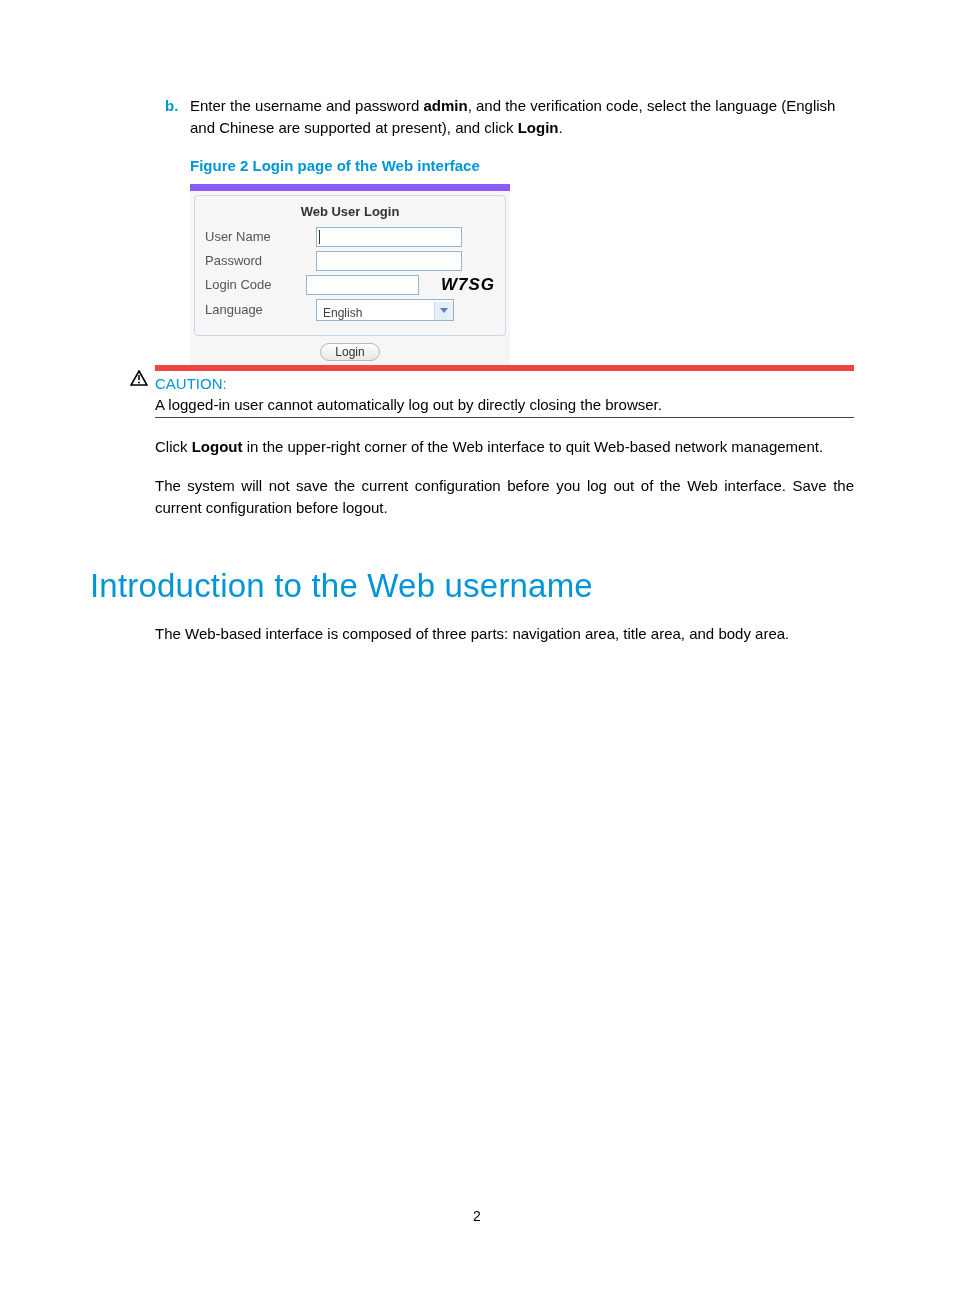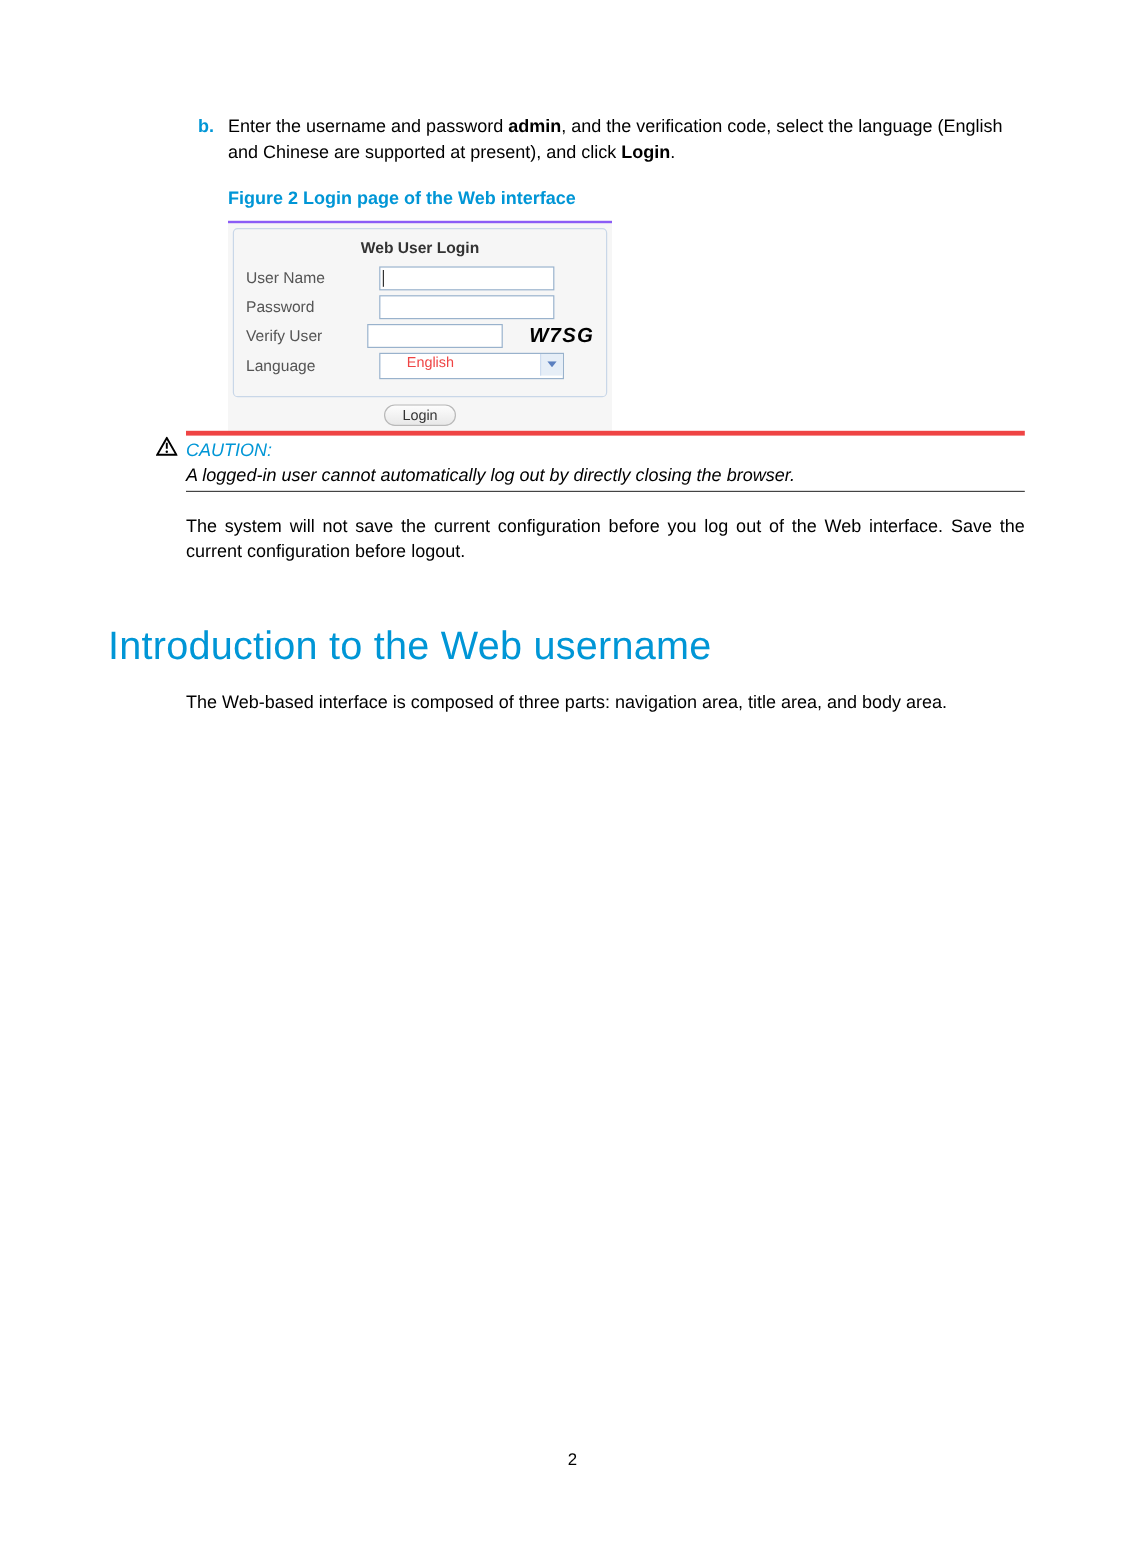--- a/index.html
+++ b/index.html
@@ -35,21 +35,21 @@
     margin-top: 18px;
     color: #0096d6;
     font-weight: bold;
     font-size: 15px;
   }
   .login-figure {
     margin-left: 100px;
     margin-top: 10px;
     width: 320px;
     background: #f6f6f6;
-    border-top: 2px solid #8b5cf6;
+    border-top: 7px solid #8b5cf6;
     font-family: Tahoma, Arial, sans-serif;
   }
   .login-panel {
     border: 1px solid #c9d7e8;
     border-radius: 4px;
     margin: 4px;
     padding: 8px 10px 10px 10px;
     background: #f6f6f6;
   }
   .login-title {
@@ -95,25 +95,25 @@
     color: #000000;
     font-size: 17px;
     letter-spacing: 1px;
   }
   .login-select {
     border: 1px solid #99b2cc;
     height: 20px;
     width: 130px;
     background: #fff;
     display: flex;
-    align-items: flex-start;
+    align-items: flex-end;
     justify-content: space-between;
-    padding: 0 0 0 22px;
+    padding: 0 0 0 6px;
     font-size: 12px;
-    color: #ef4444;
+    color: #404040;
   }
   .select-arrow {
     width: 18px;
     height: 18px;
     background: #e6eef7;
     border-left: 1px solid #cddcf0;
     display: flex;
     align-items: center;
     justify-content: center;
     color: #5a7fbf;
@@ -145,24 +145,23 @@
     margin-left: 65px;
     margin-right: 10px;
     position: relative;
   }
   .caution-icon {
     position: absolute;
     left: -25px;
     top: 5px;
   }
   .caution-box {
-    border-top: 4px solid #ef4444;
+    border-top: 6px solid #ef4444;
     border-bottom: 1px solid #444;
     padding: 4px 0 4px 0;
-    font-style: italic;
   }
   .caution-label {
     color: #0096d6;
     font-size: 15px;
     padding-bottom: 2px;
   }
   .caution-text {
     font-size: 15px;
     padding-top: 2px;
   }
@@ -208,21 +207,21 @@
         <span class="login-label">User Name</span>
         <span class="login-input cursor"></span>
       </div>
 
       <div class="login-row">
         <span class="login-label">Password</span>
         <span class="login-input"></span>
       </div>
 
       <div class="login-row">
-        <span class="login-label">Verify User</span>
+        <span class="login-label">Login Code</span>
         <span class="login-input" style="width:120px"></span>
         <span class="verify-code">W7SG</span>
       </div>
 
       <div class="login-row">
         <span class="login-label">Language</span>
         <span class="login-select">
           <span>English</span>
           <span class="select-arrow">
             <svg width="8" height="6" viewBox="0 0 8 6">
@@ -245,20 +244,23 @@
         <line x1="9" y1="5" x2="9" y2="10" stroke="#000" stroke-width="1.6"></line>
         <circle cx="9" cy="12.5" r="1" fill="#000"></circle>
       </svg>
     </span>
     <div class="caution-box">
       <div class="caution-label">CAUTION:</div>
       <div class="caution-text">A logged-in user cannot automatically log out by directly closing the browser.</div>
     </div>
   </div>
 
+  <div class="body-para">
+    <span>Click </span><b>Logout</b><span> in the upper-right corner of the Web interface to quit Web-based network management.</span>
+  </div>
 
   <div class="body-para justify">The system will not save the current configuration before you log out of the Web interface. Save the current configuration before logout.</div>
 
   <h1 class="section">Introduction to the Web username</h1>
 
   <div class="body-para">The Web-based interface is composed of three parts: navigation area, title area, and body area.</div>
 
   <div class="page-number">2</div>
 </div>
 

